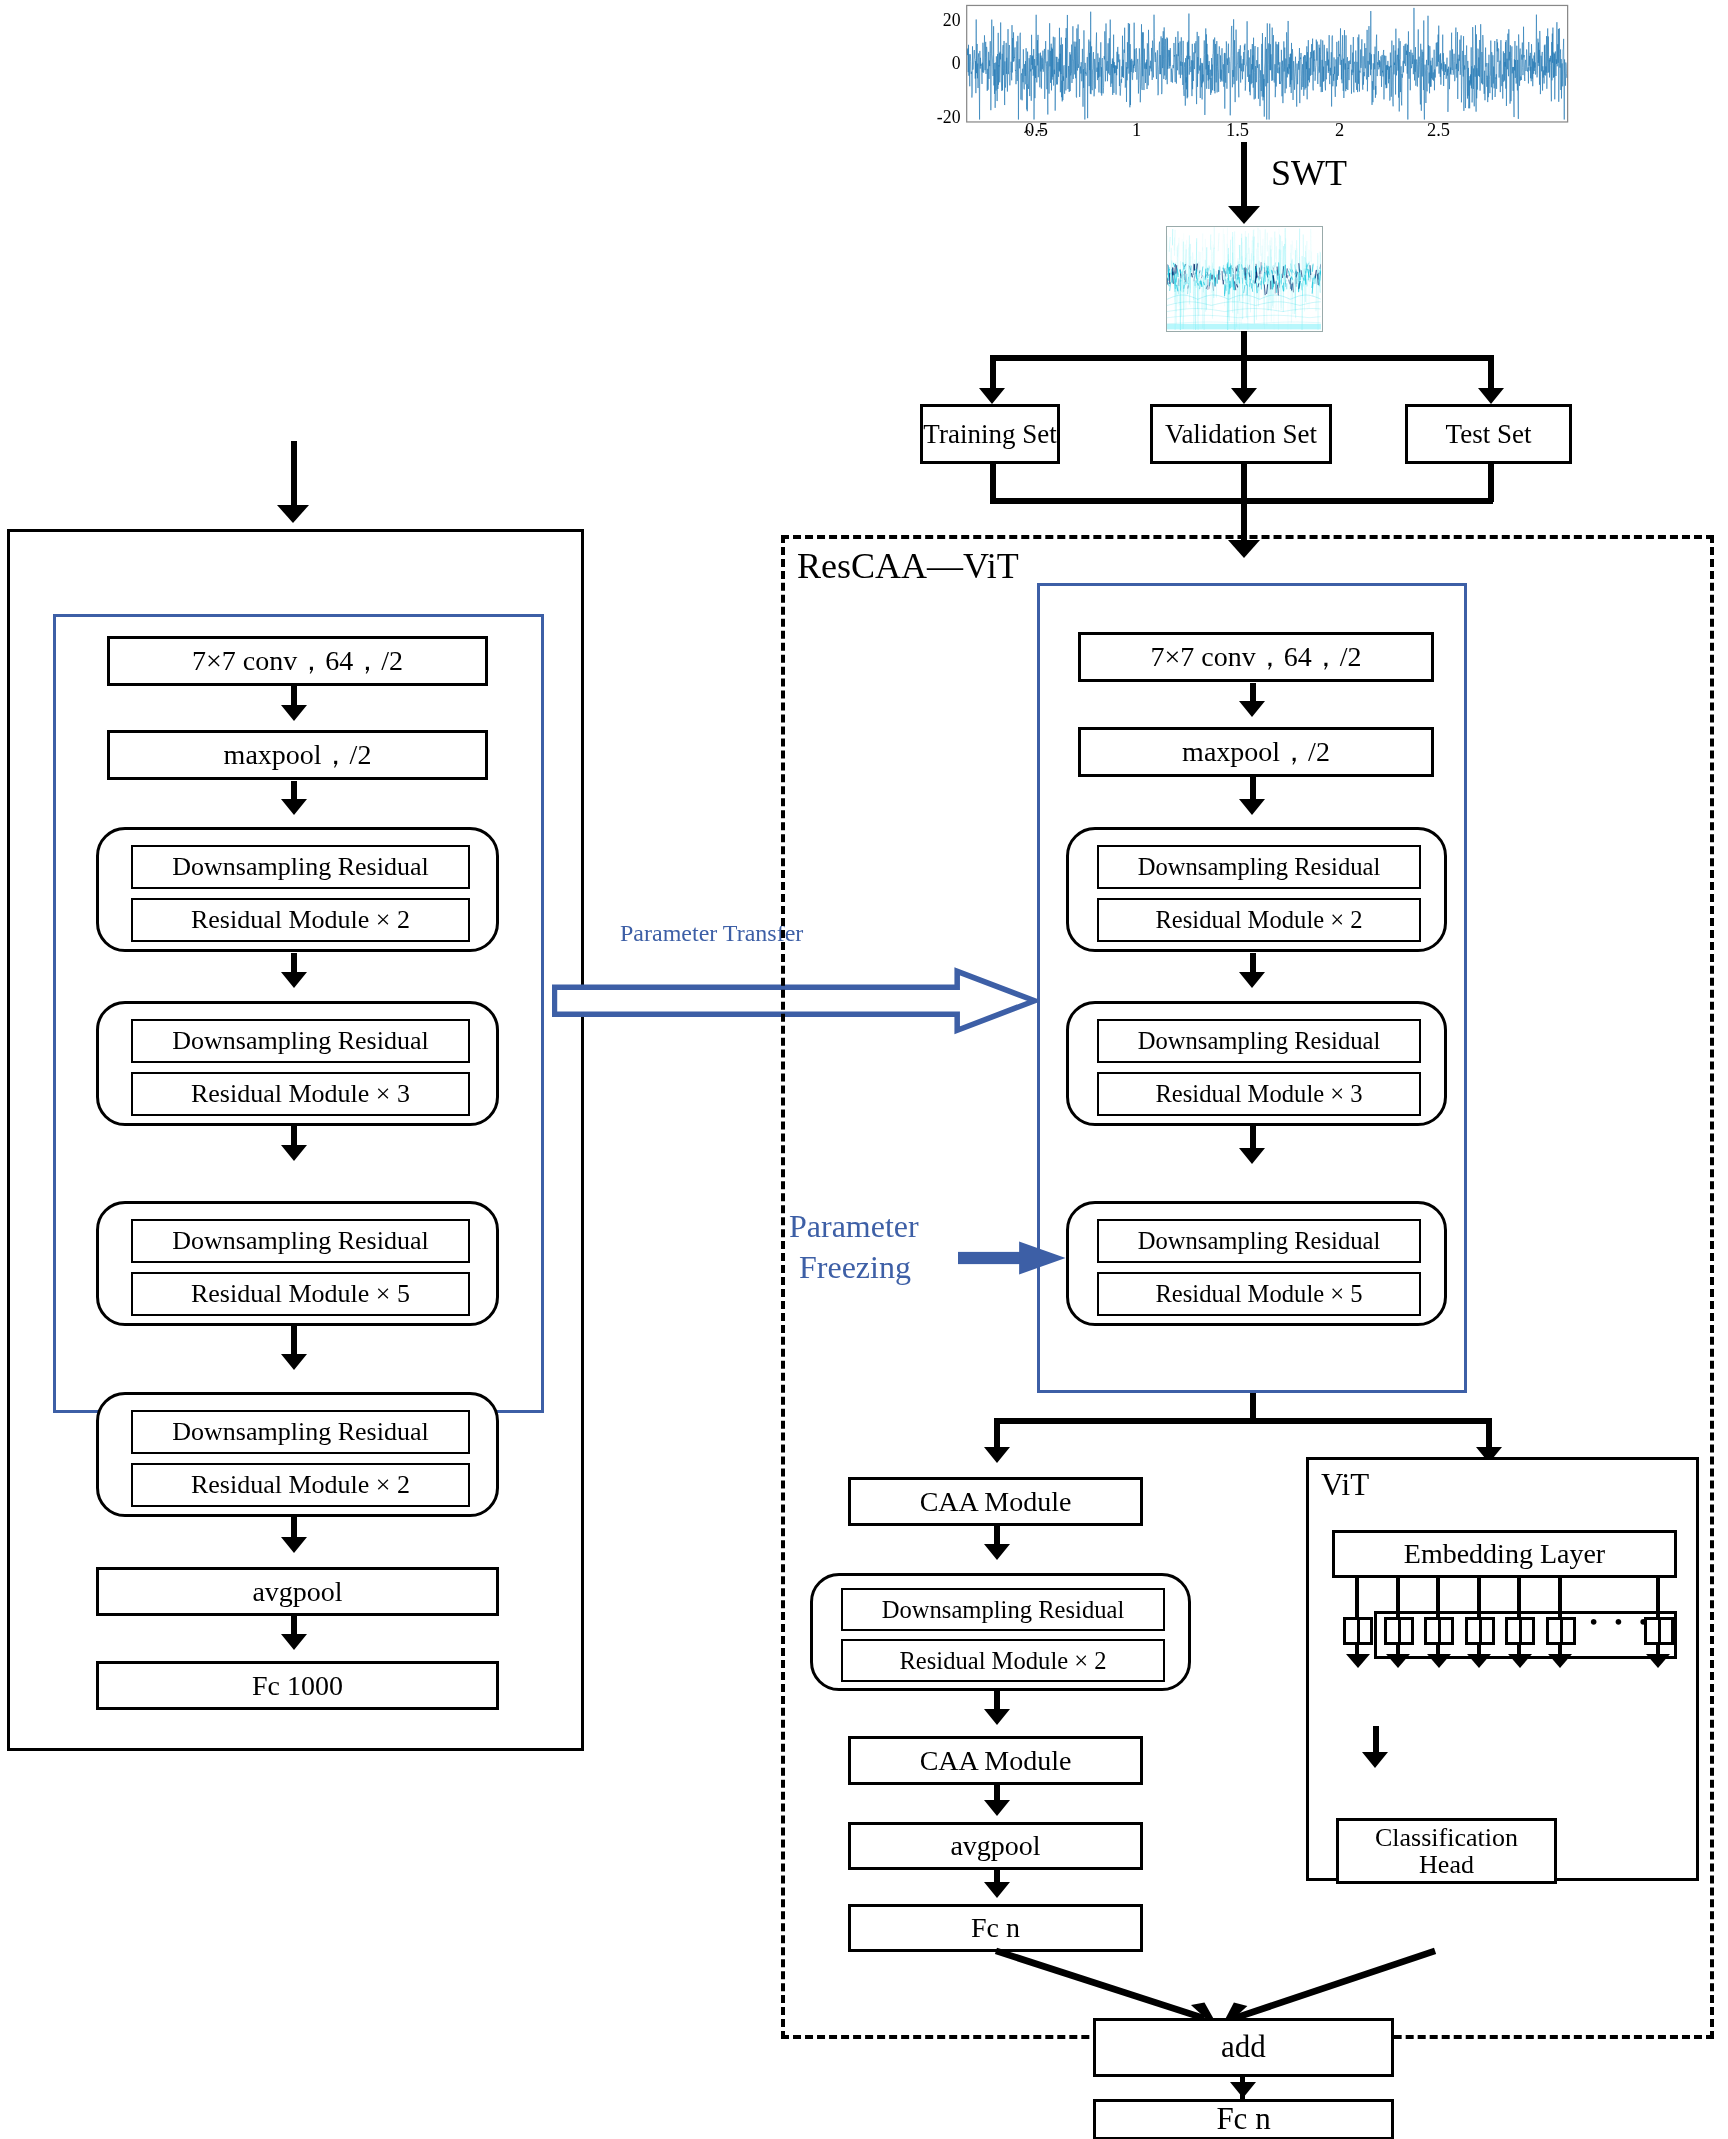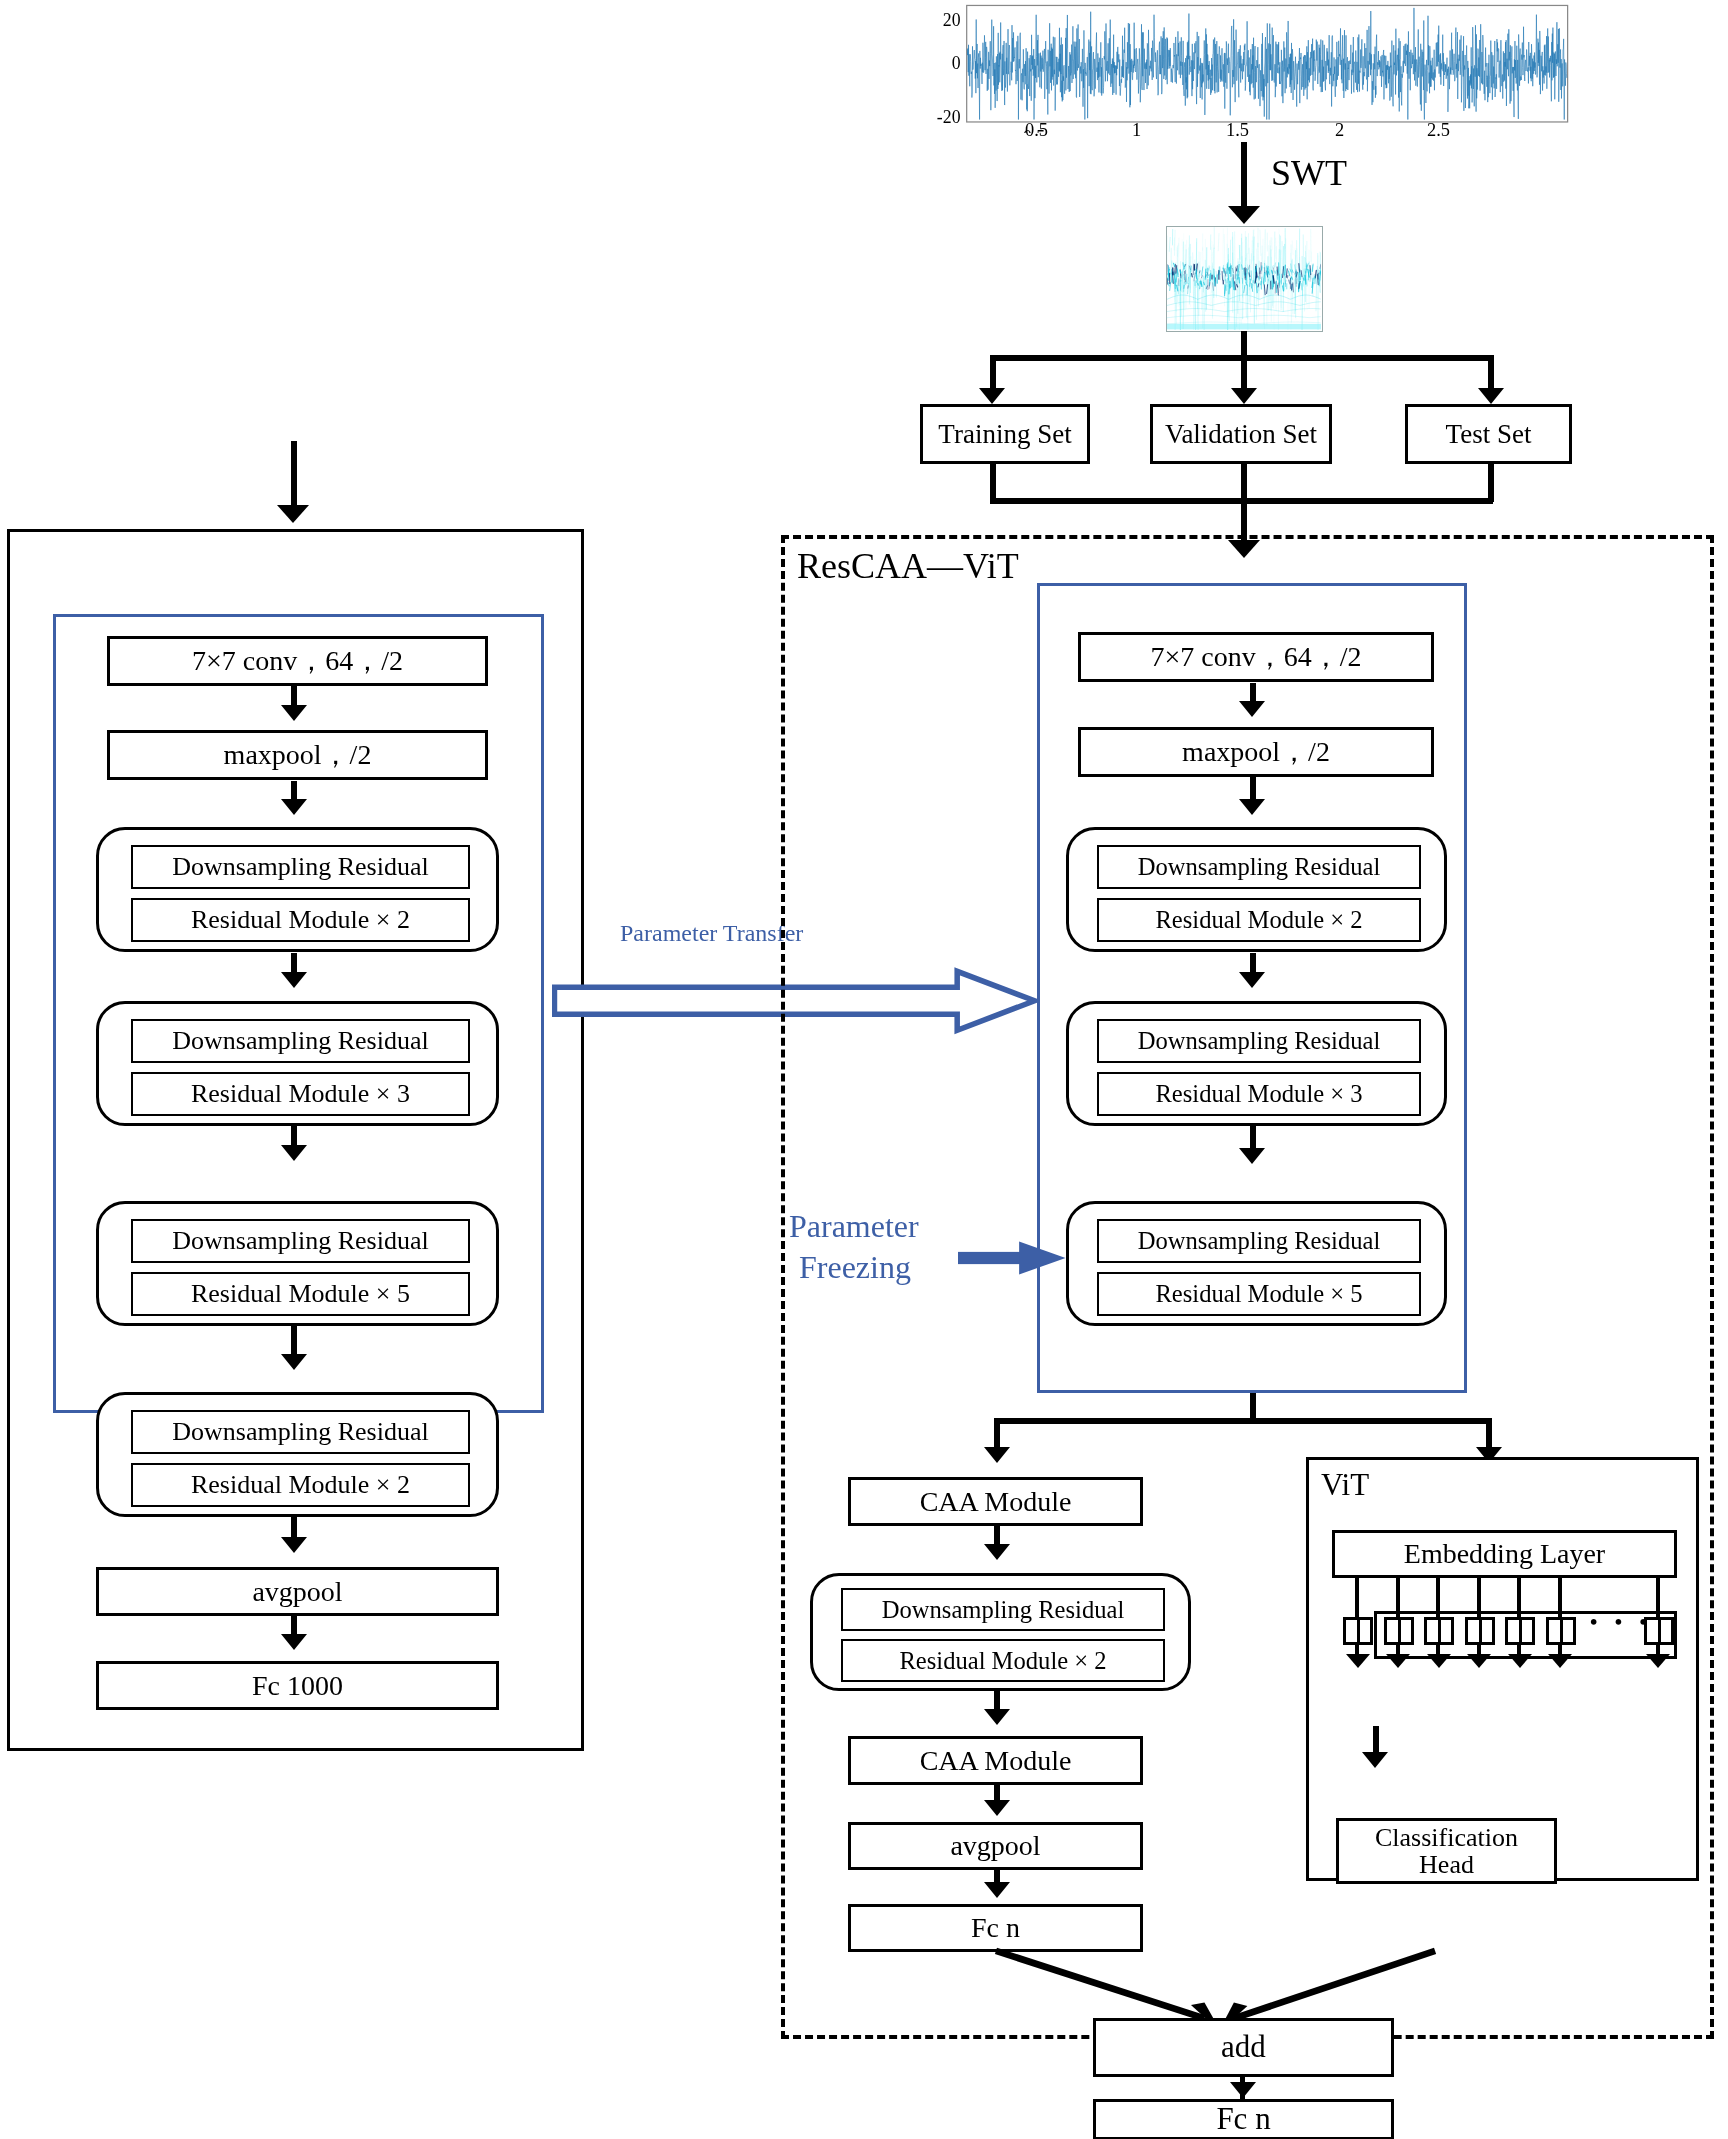--- a/index.html
+++ b/index.html
@@ -634,21 +634,21 @@
   <div class="vline" style="left:1241px;top:331px;height:26px;"></div>
 
   <div class="hline" style="left:990px;top:355px;width:503px;"></div>
   <div class="vline" style="left:990px;top:355px;height:36px;"></div>
   <div class="vline" style="left:1241px;top:355px;height:36px;"></div>
   <div class="vline" style="left:1488px;top:355px;height:36px;"></div>
   <div class="arrowhead sm" style="left:979px;top:388px;"></div>
   <div class="arrowhead sm" style="left:1231px;top:388px;"></div>
   <div class="arrowhead sm" style="left:1478px;top:388px;"></div>
 
-  <div class="box" style="left:920px;top:404px;width:170px;height:60px;font-size:27px;">Training Set</div>
+  <div class="box" style="left:920px;top:404px;width:140px;height:60px;font-size:27px;">Training Set</div>
   <div class="box" style="left:1150px;top:404px;width:182px;height:60px;font-size:27px;">Validation Set</div>
   <div class="box" style="left:1405px;top:404px;width:167px;height:60px;font-size:27px;">Test Set</div>
 
   <div class="vline" style="left:990px;top:464px;height:38px;"></div>
   <div class="vline" style="left:1488px;top:464px;height:38px;"></div>
   <div class="hline" style="left:990px;top:498px;width:503px;"></div>
   <div class="vline" style="left:1241px;top:464px;height:83px;"></div>
   <div class="arrowhead" style="left:1228px;top:540px;"></div>
 
   <div class="vline" style="left:291px;top:441px;height:68px;"></div>

